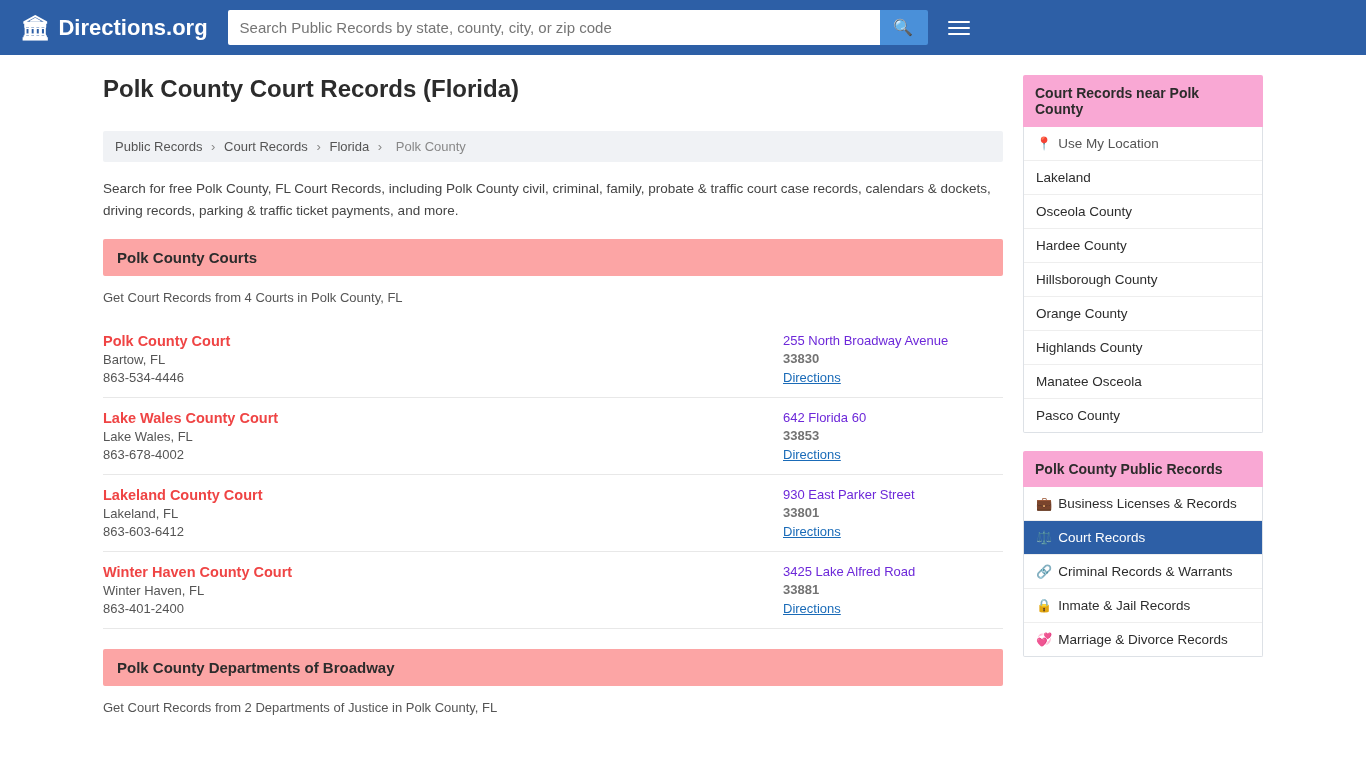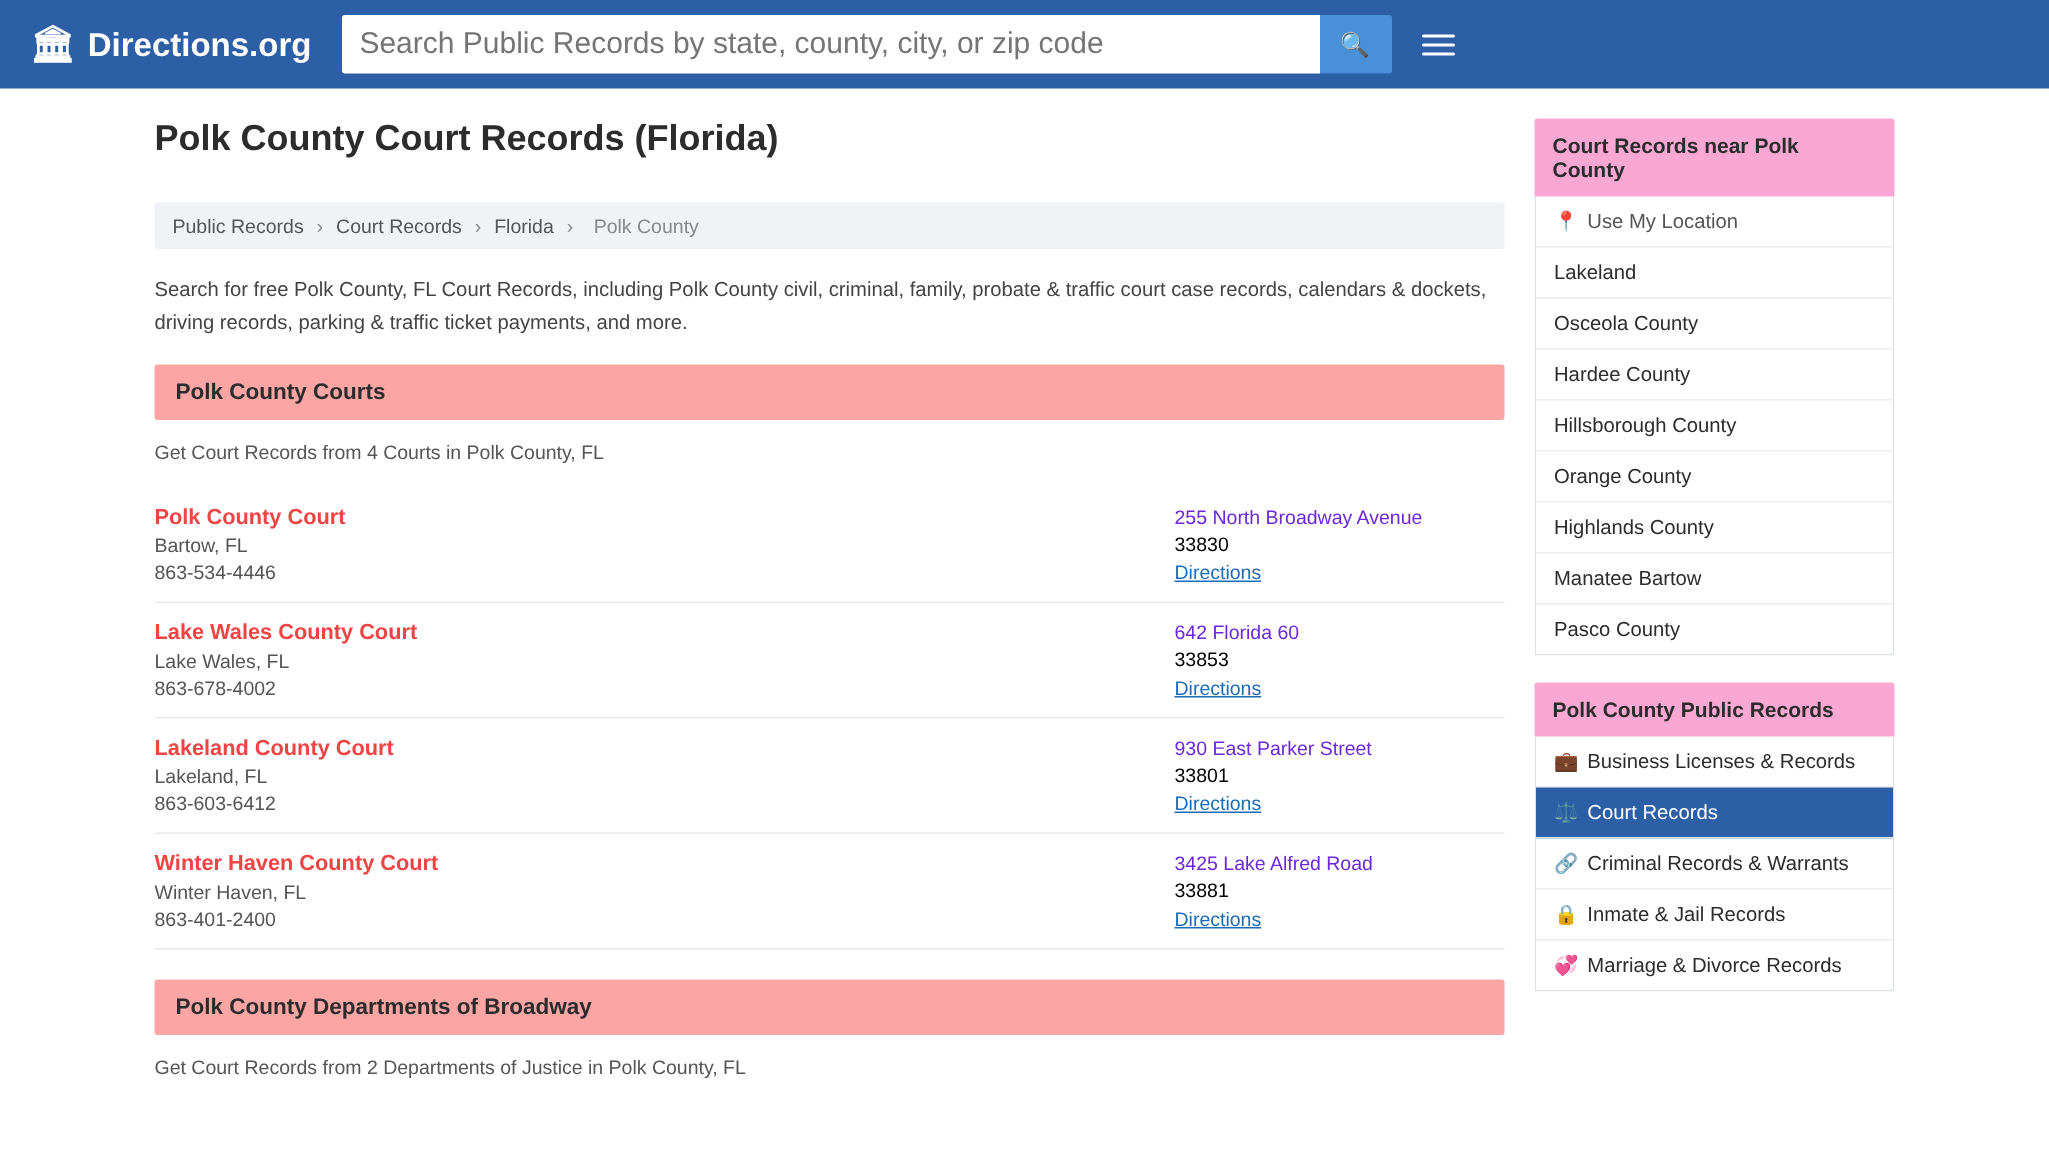--- a/index.html
+++ b/index.html
@@ -27,21 +27,21 @@
       font-size: 24px;
     }
     .search-bar {
       flex: 1;
       display: flex;
       max-width: 700px;
     }
     .search-bar input {
       flex: 1;
       padding: 8px 12px;
-      font-size: 20px;
+      font-size: 15px;
       border: none;
       outline: none;
       border-radius: 2px 0 0 2px;
     }
     .search-btn {
       background: #4a90d9;
       border: none;
       padding: 8px 14px;
       cursor: pointer;
       color: #fff;
@@ -134,22 +134,23 @@
       text-align: left;
       min-width: 220px;
     }
     .court-address {
       font-size: 13px;
       color: #6d28d9;
       margin-bottom: 3px;
     }
     .court-zip {
       font-size: 13px;
-      color: #000000;
+      color: #737373;
       margin-bottom: 3px;
+      font-weight: bold;
     }
     .directions-link {
       font-size: 13px;
       color: #1a6bb8;
       text-decoration: underline;
       cursor: pointer;
     }
 
     
     .sidebar {
@@ -334,21 +335,21 @@
       <div class="sidebar-item">
         <span>Hillsborough County</span>
       </div>
       <div class="sidebar-item">
         <span>Orange County</span>
       </div>
       <div class="sidebar-item">
         <span>Highlands County</span>
       </div>
       <div class="sidebar-item">
-        <span>Manatee Bartow</span>
+        <span>Manatee Osceola</span>
       </div>
       <div class="sidebar-item">
         <span>Pasco County</span>
       </div>
 
     </div>
 
     <div class="sidebar-section-title sidebar-records-section">Polk County Public Records</div>
     <div class="sidebar-items">
 

